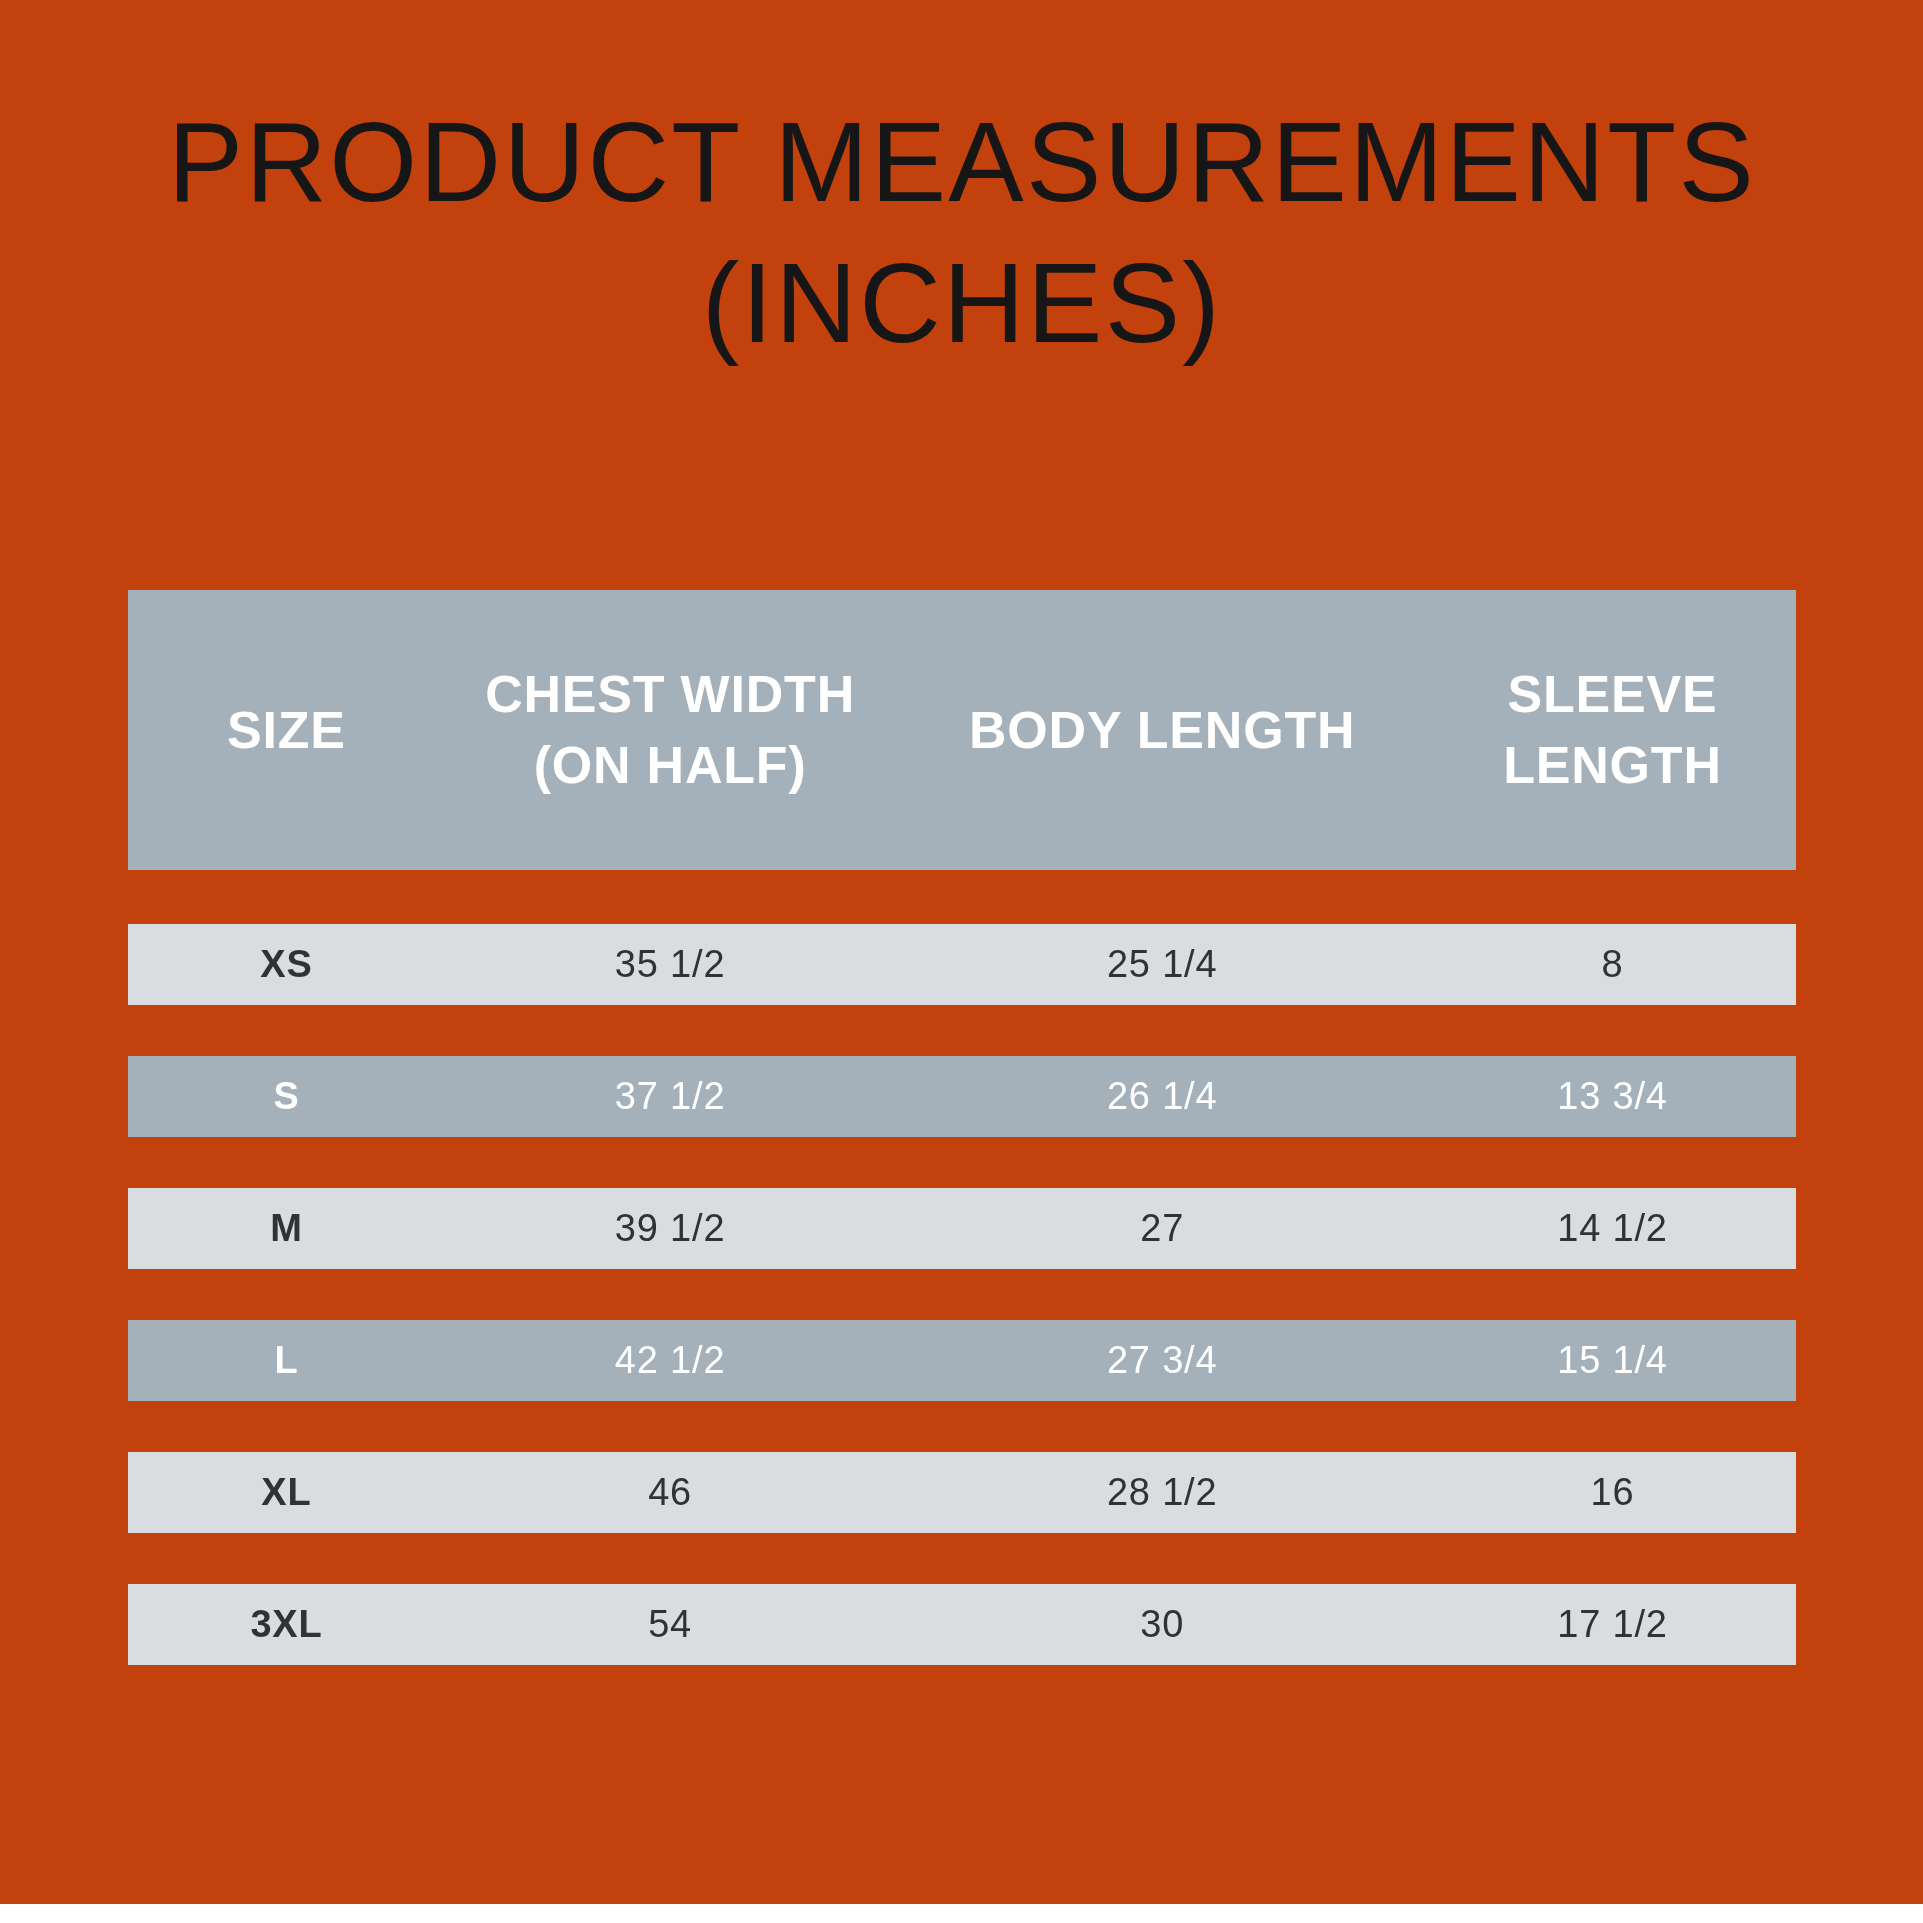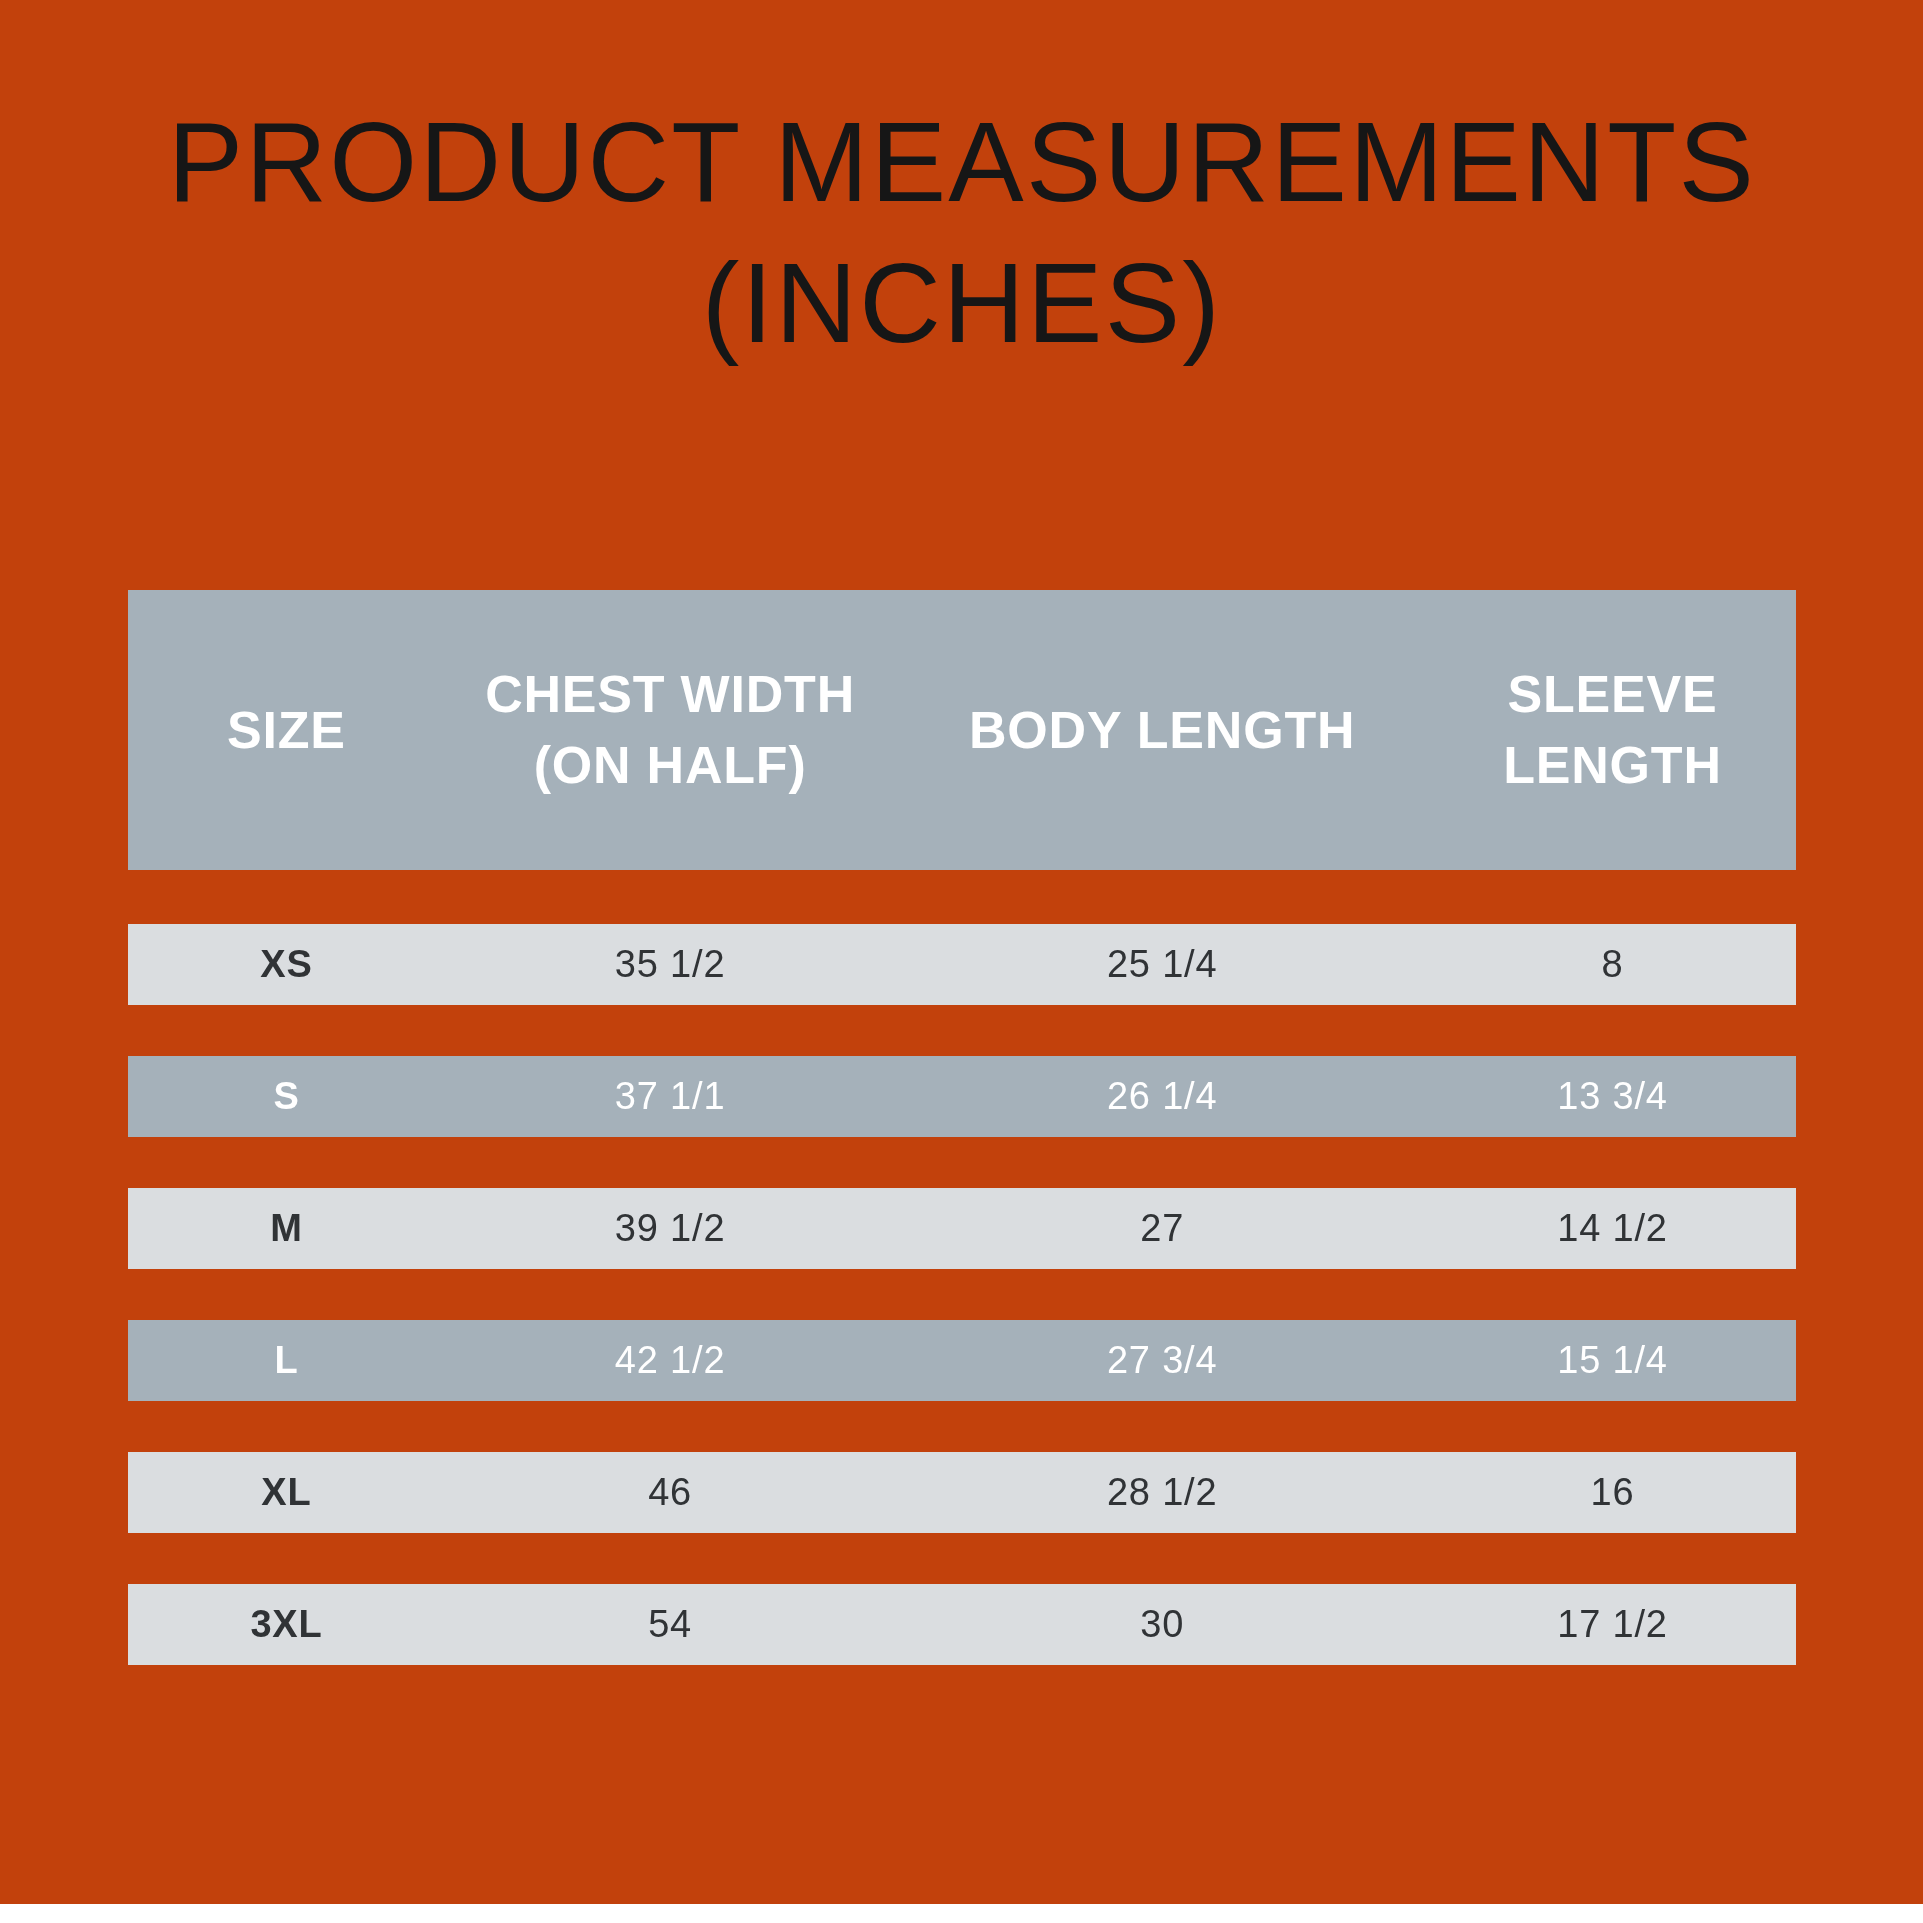--- a/index.html
+++ b/index.html
@@ -97,21 +97,21 @@
 
     <div class="row light">
       <div class="cell col-size size-label">XS</div>
       <div class="cell col-chest">35 1/2</div>
       <div class="cell col-body">25 1/4</div>
       <div class="cell col-sleeve">8</div>
     </div>
 
     <div class="row dark">
       <div class="cell col-size size-label">S</div>
-      <div class="cell col-chest">37 1/1</div>
+      <div class="cell col-chest">37 1/2</div>
       <div class="cell col-body">26 1/4</div>
       <div class="cell col-sleeve">13 3/4</div>
     </div>
 
     <div class="row light">
       <div class="cell col-size size-label">M</div>
       <div class="cell col-chest">39 1/2</div>
       <div class="cell col-body">27</div>
       <div class="cell col-sleeve">14 1/2</div>
     </div>

